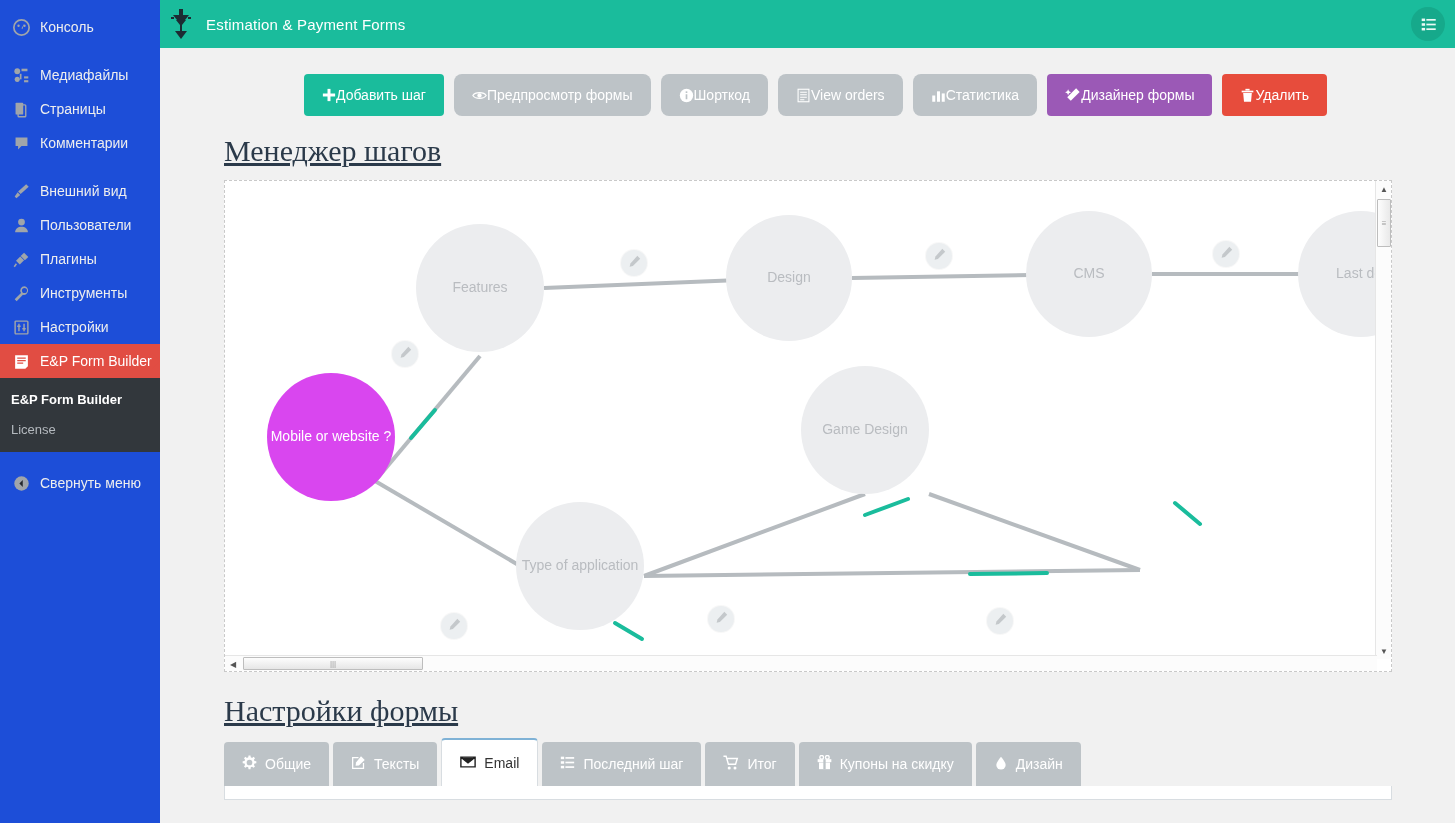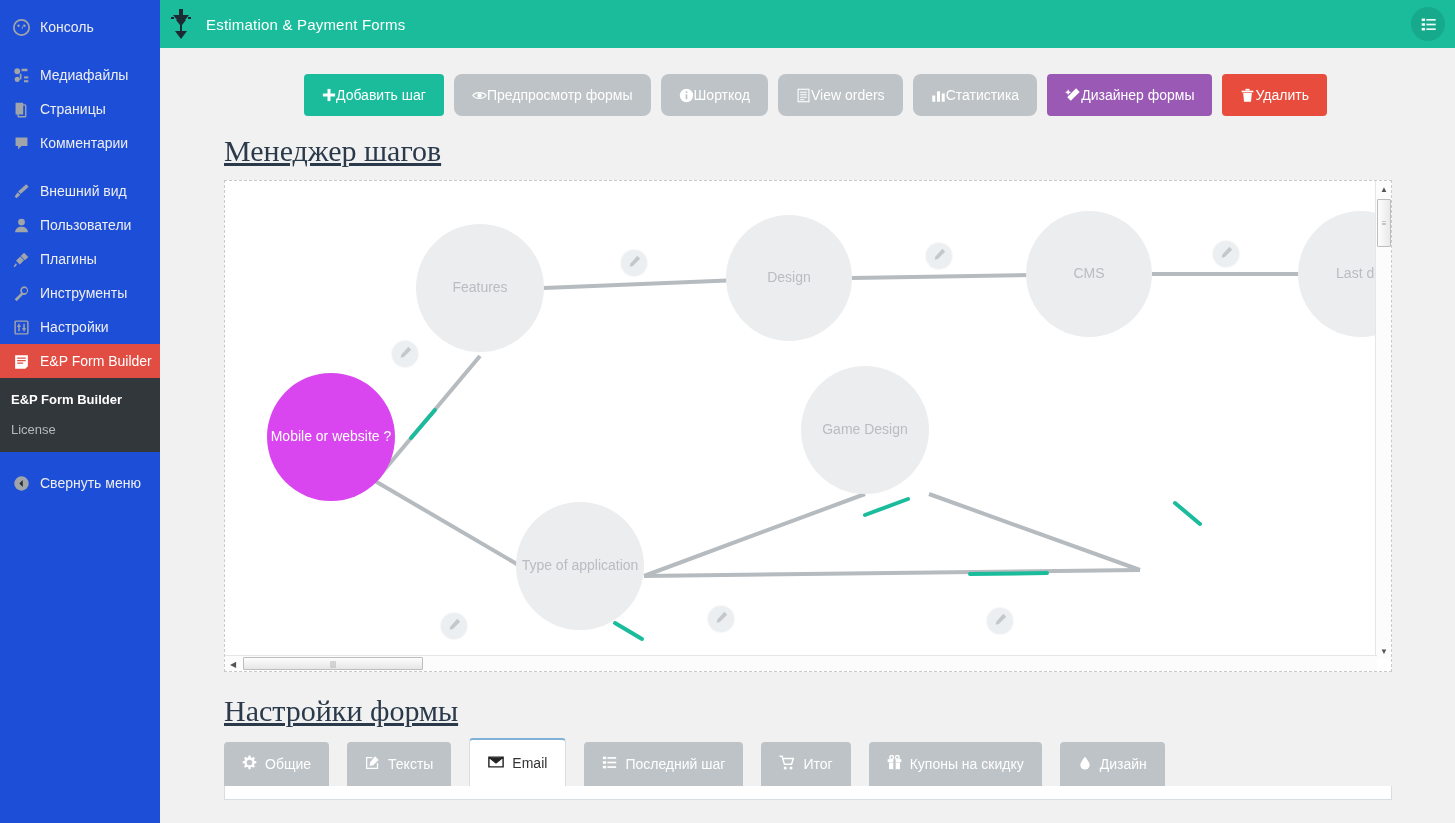--- a/index.html
+++ b/index.html
@@ -148,21 +148,21 @@
   .hbar .thumb {
     position: absolute; left: 18px; top: 1px; width: 180px; height: 13px;
     background: linear-gradient(to bottom,#fdfdfd,#e6e6e6);
     border: 1px solid #bdbdbd; border-radius: 1px;
     display: flex; align-items: center; justify-content: center;
     font-size: 8px; color: #9a9a9a; cursor: pointer;
   }
 
   
   #tabs-row {
-    display: flex; align-items: flex-end; gap: 18px;
+    display: flex; align-items: flex-end; gap: 4px;
     padding-left: 64px; margin-top: 10px;
   }
   .tab {
     display: inline-flex; align-items: center; gap: 8px;
     height: 44px; padding: 0 18px;
     background: #bdc3c7; color: #ffffff; font-size: 14px;
     border-radius: 4px 4px 0 0; cursor: pointer; white-space: nowrap;
   }
   .tab.active {
     background: #ffffff; color: #333; height: 48px;

